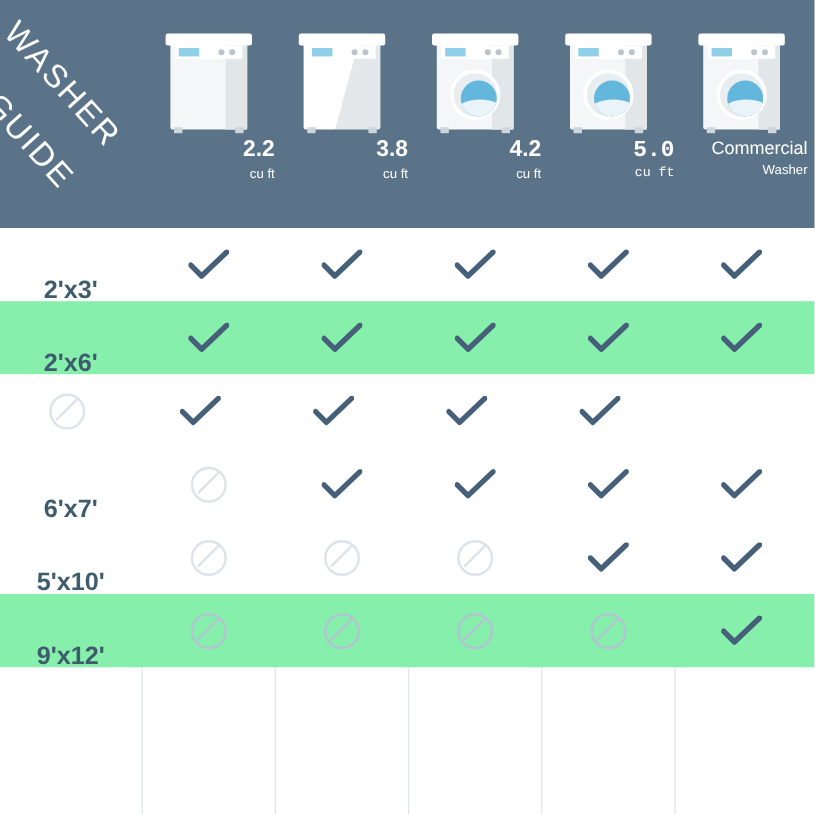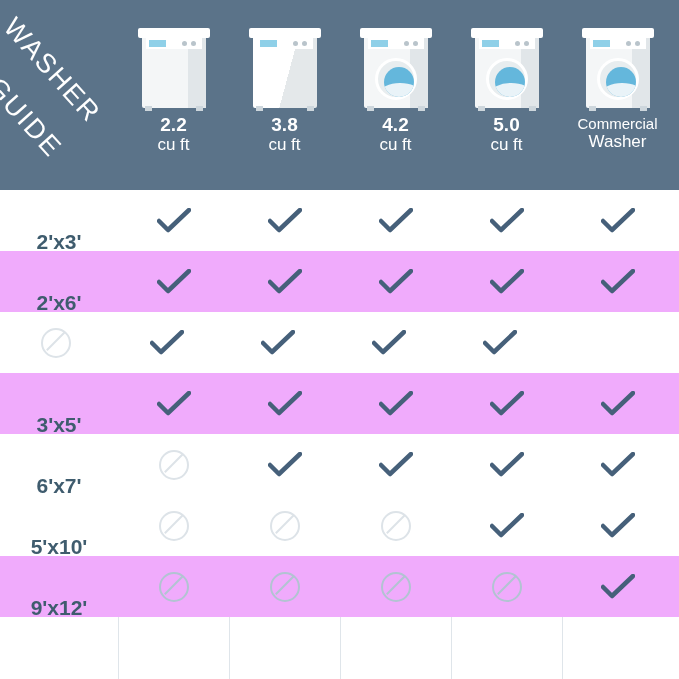--- a/index.html
+++ b/index.html
@@ -52,38 +52,38 @@
     top: 68px;
     transform: rotate(48deg);
   }
 
   
   .col-head {
     position: absolute;
     top: 20px;
     width: 111px;
     height: 165px;
-    text-align: center;
+    text-align: right;
     color: #ffffff;
   }
   .machine {
     position: relative;
     width: 76px;
     height: 88px;
     margin: 0 auto 6px auto;
   }
   .col-label {
     font-size: 19px;
     line-height: 22px;
     font-weight: bold;
     color: #ffffff;
   }
   .col-label .sub {
     font-weight: normal;
-    font-size: 17px;
+    font-size: 11px;
     display: block;
     line-height: 18px;
   }
   .col-label.small {
     font-size: 15px;
     font-weight: normal;
     line-height: 19px;
   }
 
   
@@ -188,21 +188,21 @@
     left: 0;
     top: 190px;
     width: 679px;
   }
   .row {
     position: relative;
     height: 61px;
     display: flex;
     align-items: center;
   }
-  .row.alt { background: #f0abfc; }
+  .row.alt { background: #86efac; }
   .row.plain { background: #ffffff; }
   .row-label {
     width: 118px;
     flex: 0 0 118px;
     text-align: center;
     font-size: 21px;
     color: #3f5c6e;
     font-weight: bold;
     margin-top: 43px;
   }
@@ -313,21 +313,21 @@
           </div>
         <div class="m-feet f1"></div>
         <div class="m-feet f2"></div>
       </div>
       <div class="col-label">
         <span>4.2</span>
         <span class="sub">cu ft</span>
       </div>
     </div>
 
-    <div class="col-head" style="left:451px;">
+    <div class="col-head" style="left:451px;font-family:Liberation Mono, monospace;">
       <div class="machine">
         <div class="m-body">
             <div class="m-shade"></div>
           </div>
         <div class="m-top"></div>
         <div class="m-panel"></div>
         <div class="m-screen"></div>
         <div class="m-knob k1"></div>
         <div class="m-knob k2"></div>
         <div class="m-door">
@@ -454,48 +454,20 @@
             <path d="M2 13 L11 22 L32 2" fill="none" stroke="#46607a" stroke-width="4.5" stroke-linecap="round" stroke-linejoin="round"></path>
           </svg>
         </div>
       <div class="cell">
           <svg class="check" viewBox="0 0 34 26">
             <path d="M2 13 L11 22 L32 2" fill="none" stroke="#46607a" stroke-width="4.5" stroke-linecap="round" stroke-linejoin="round"></path>
           </svg>
         </div>
     </div>
 
-    <div class="row alt">
-      <div class="row-label">3'x5'</div>
-      <div class="cell">
-          <svg class="check" viewBox="0 0 34 26">
-            <path d="M2 13 L11 22 L32 2" fill="none" stroke="#46607a" stroke-width="4.5" stroke-linecap="round" stroke-linejoin="round"></path>
-          </svg>
-        </div>
-      <div class="cell">
-          <svg class="check" viewBox="0 0 34 26">
-            <path d="M2 13 L11 22 L32 2" fill="none" stroke="#46607a" stroke-width="4.5" stroke-linecap="round" stroke-linejoin="round"></path>
-          </svg>
-        </div>
-      <div class="cell">
-          <svg class="check" viewBox="0 0 34 26">
-            <path d="M2 13 L11 22 L32 2" fill="none" stroke="#46607a" stroke-width="4.5" stroke-linecap="round" stroke-linejoin="round"></path>
-          </svg>
-        </div>
-      <div class="cell">
-          <svg class="check" viewBox="0 0 34 26">
-            <path d="M2 13 L11 22 L32 2" fill="none" stroke="#46607a" stroke-width="4.5" stroke-linecap="round" stroke-linejoin="round"></path>
-          </svg>
-        </div>
-      <div class="cell">
-          <svg class="check" viewBox="0 0 34 26">
-            <path d="M2 13 L11 22 L32 2" fill="none" stroke="#46607a" stroke-width="4.5" stroke-linecap="round" stroke-linejoin="round"></path>
-          </svg>
-        </div>
-    </div>
 
     <div class="row plain">
       <div class="row-label">6'x7'</div>
       <div class="cell">
           <span class="no"></span>
         </div>
       <div class="cell">
           <svg class="check" viewBox="0 0 34 26">
             <path d="M2 13 L11 22 L32 2" fill="none" stroke="#46607a" stroke-width="4.5" stroke-linecap="round" stroke-linejoin="round"></path>
           </svg>

